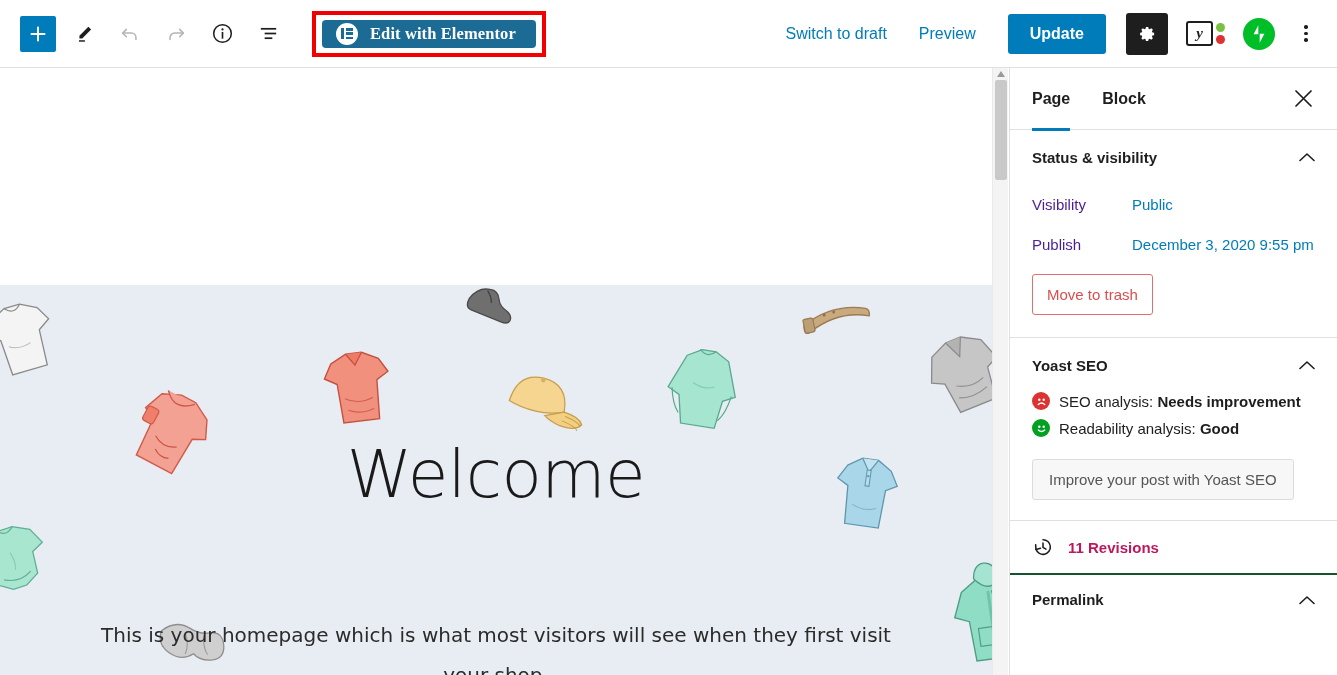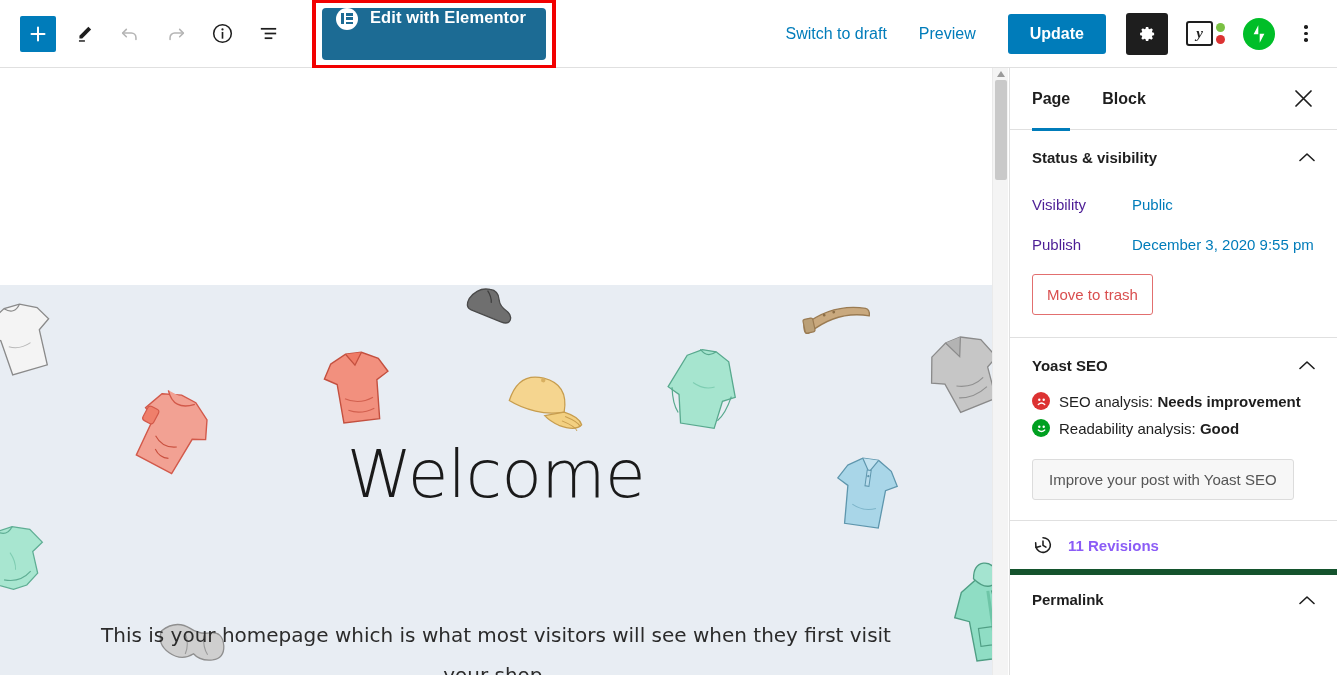--- a/index.html
+++ b/index.html
@@ -38,26 +38,27 @@
   .tb-icon-btn.disabled { cursor: default; }
 
   .elementor-wrap {
     margin-left: 26px;
     border: 4px solid #f20000;
     background: #ffffff;
     padding: 5px 6px;
     display: flex; align-items: center;
   }
   .elementor-btn {
-    height: 52px;
+    height: 28px;
     background: #1c6b94;
     border-radius: 4px;
-    display: flex; 
+    display: flex; align-items: center;
     padding: 0 20px 0 14px;
     cursor: pointer;
+    font-family: Liberation Serif, serif;
   }
   .elementor-mark {
     width: 22px; height: 22px; border-radius: 50%;
     background: #ffffff;
     display: flex; align-items: center; justify-content: center;
     margin-right: 12px; flex: none;
   }
   .elementor-mark .bar-l { width: 3px; height: 11px; background: #1c6b94; margin-right: 2px; }
   .elementor-mark .bars-r { display: flex; flex-direction: column; justify-content: space-between; height: 11px; }
   .elementor-mark .bars-r i { display: block; width: 7px; height: 2.5px; background: #1c6b94; }
@@ -225,22 +226,22 @@
   .yoast-line b { font-weight: 700; }
   .yoast-improve {
     display: inline-block; margin: 13px 0 20px 0;
     border: 1px solid #dcdcdc; background: #f7f7f7; border-radius: 3px;
     color: #555; font-size: 15px; padding: 11px 16px; cursor: pointer;
   }
 
   .sb-revisions {
     display: flex; align-items: center;
     height: 54px; padding: 0 22px;
-    border-bottom: 6px solid #14532d;
-    font-size: 15px; font-weight: 700; color: #8b5cf6;
+    border-bottom: 2px solid #14532d;
+    font-size: 15px; font-weight: 700; color: #be185d;
     cursor: pointer;
   }
   .sb-revisions .rev-ico { margin-right: 14px; display: flex; }
 
   .sb-permalink {
     display: flex; align-items: center; justify-content: space-between;
     padding: 16px 22px 0 22px;
     gap: 38px;
   }
   .sb-permalink .sb-section-title { font-size: 15px; font-weight: 700; }

